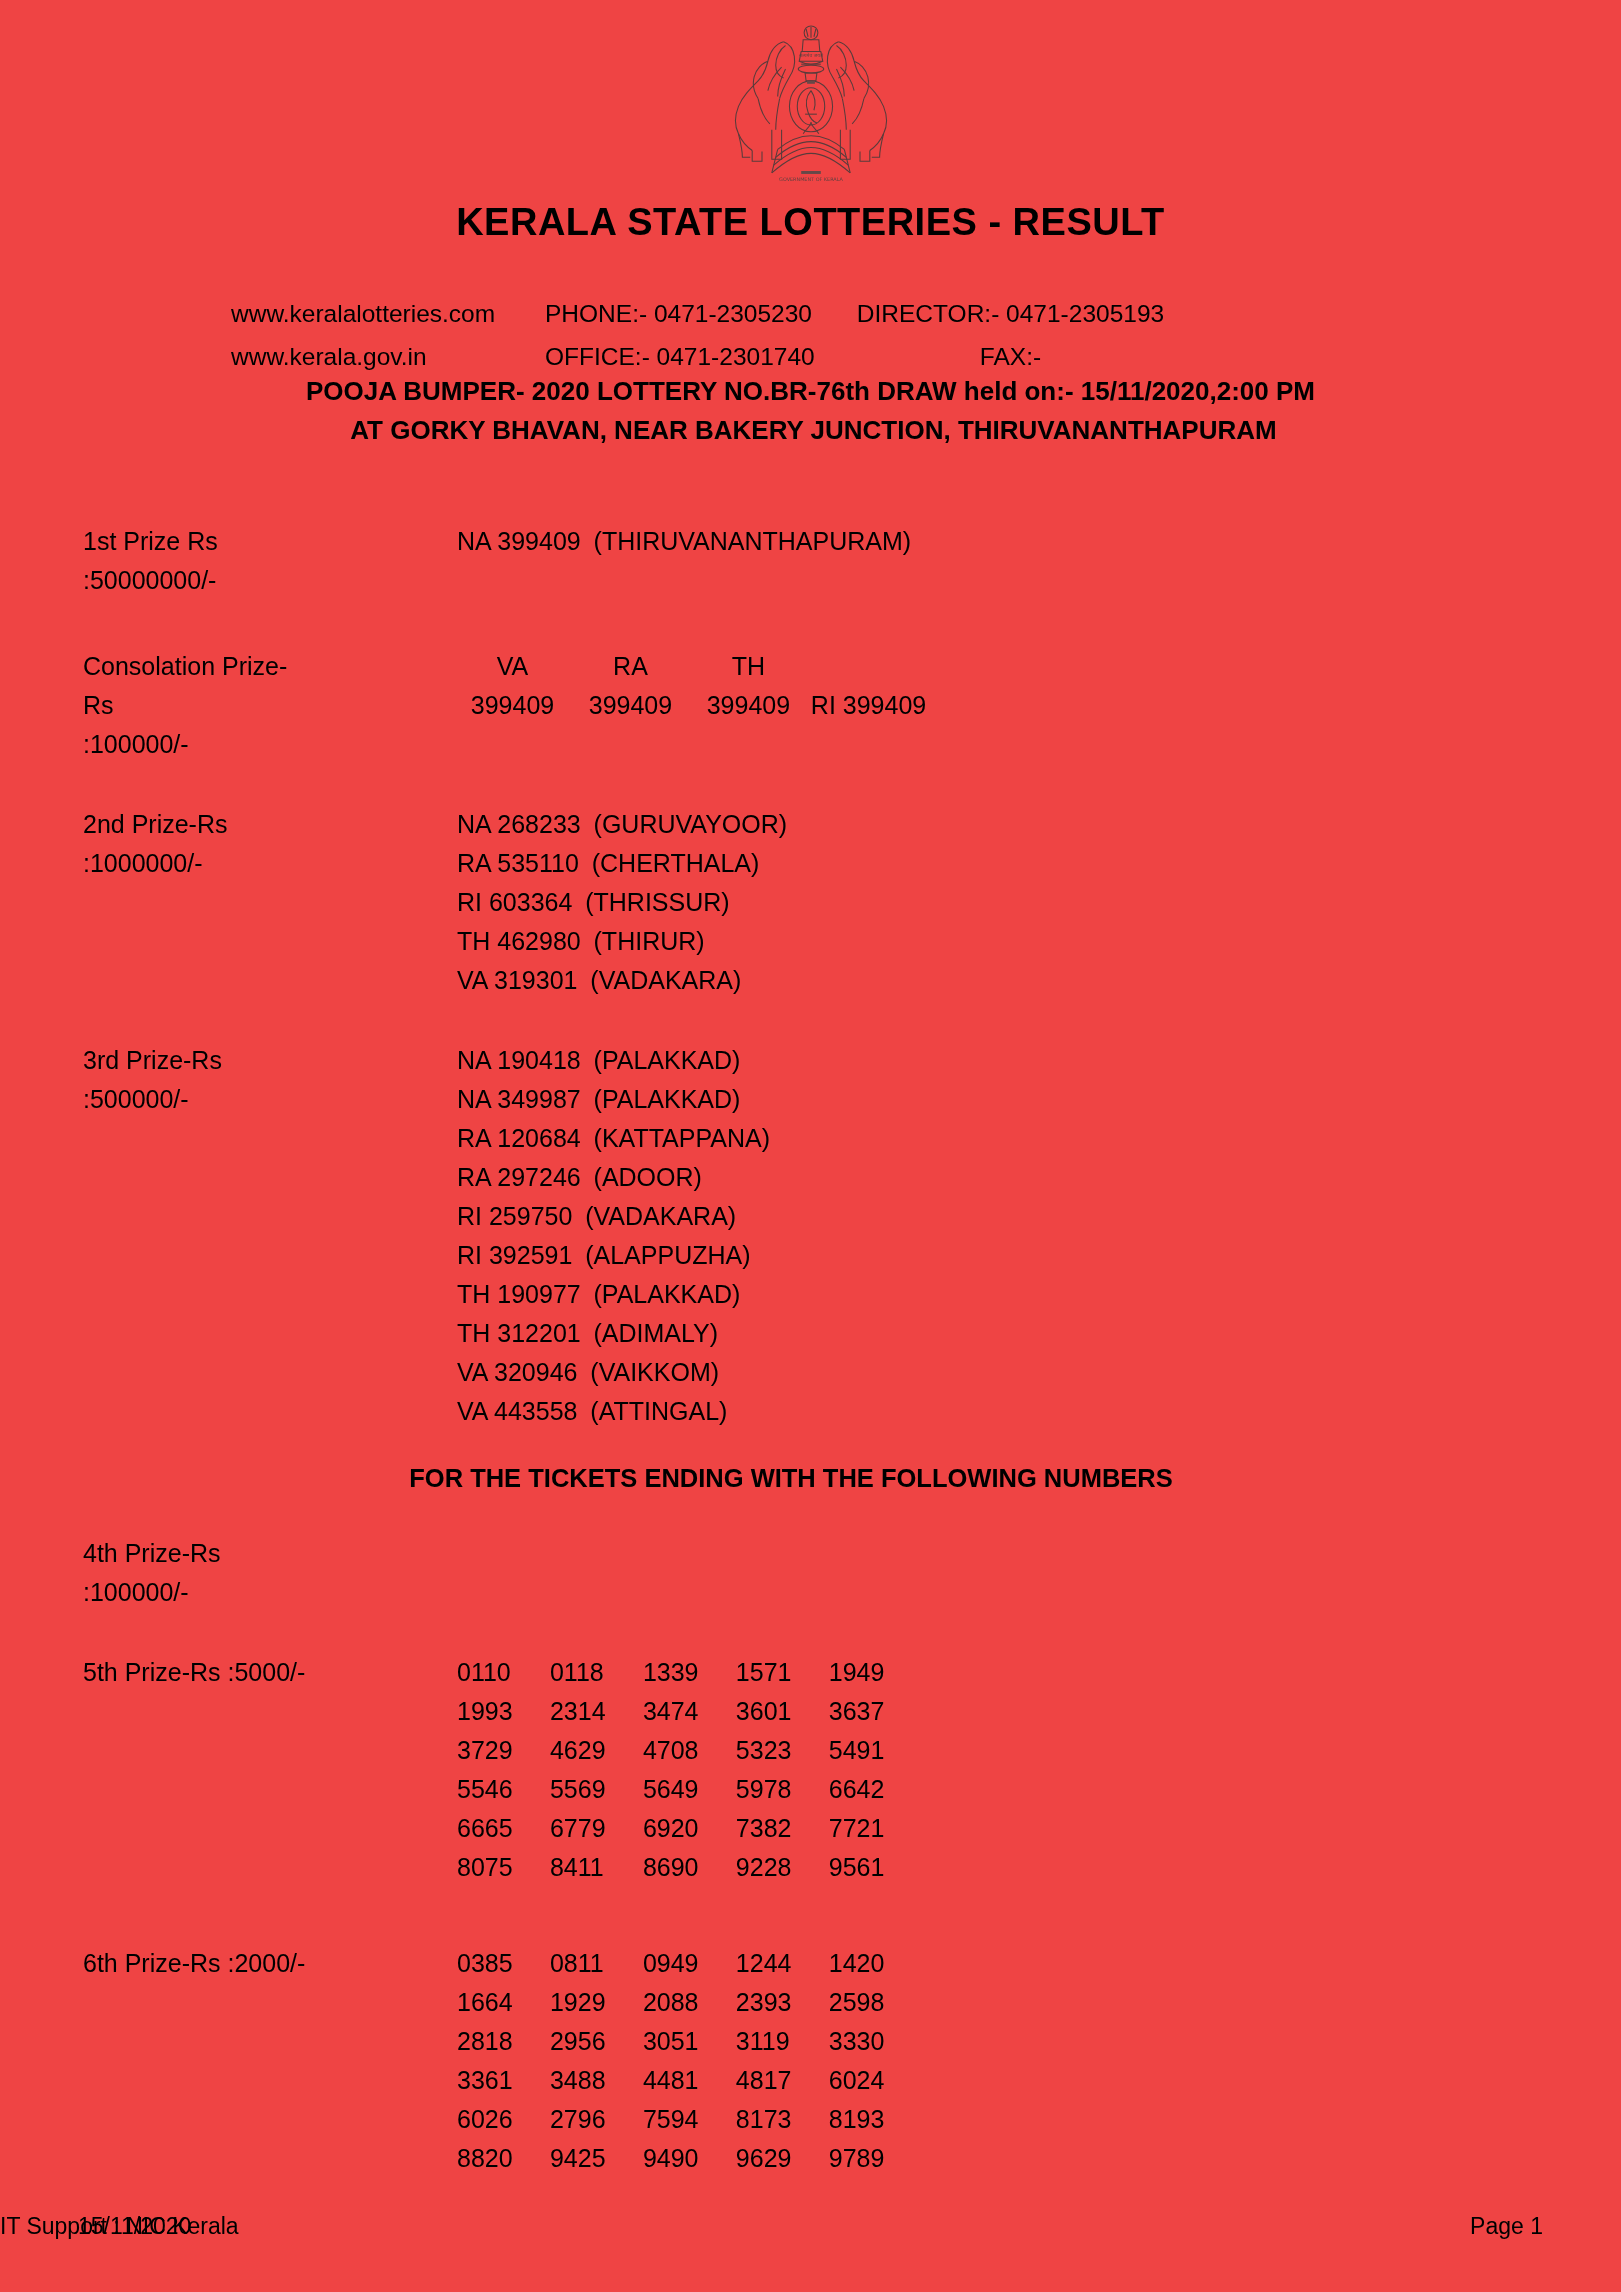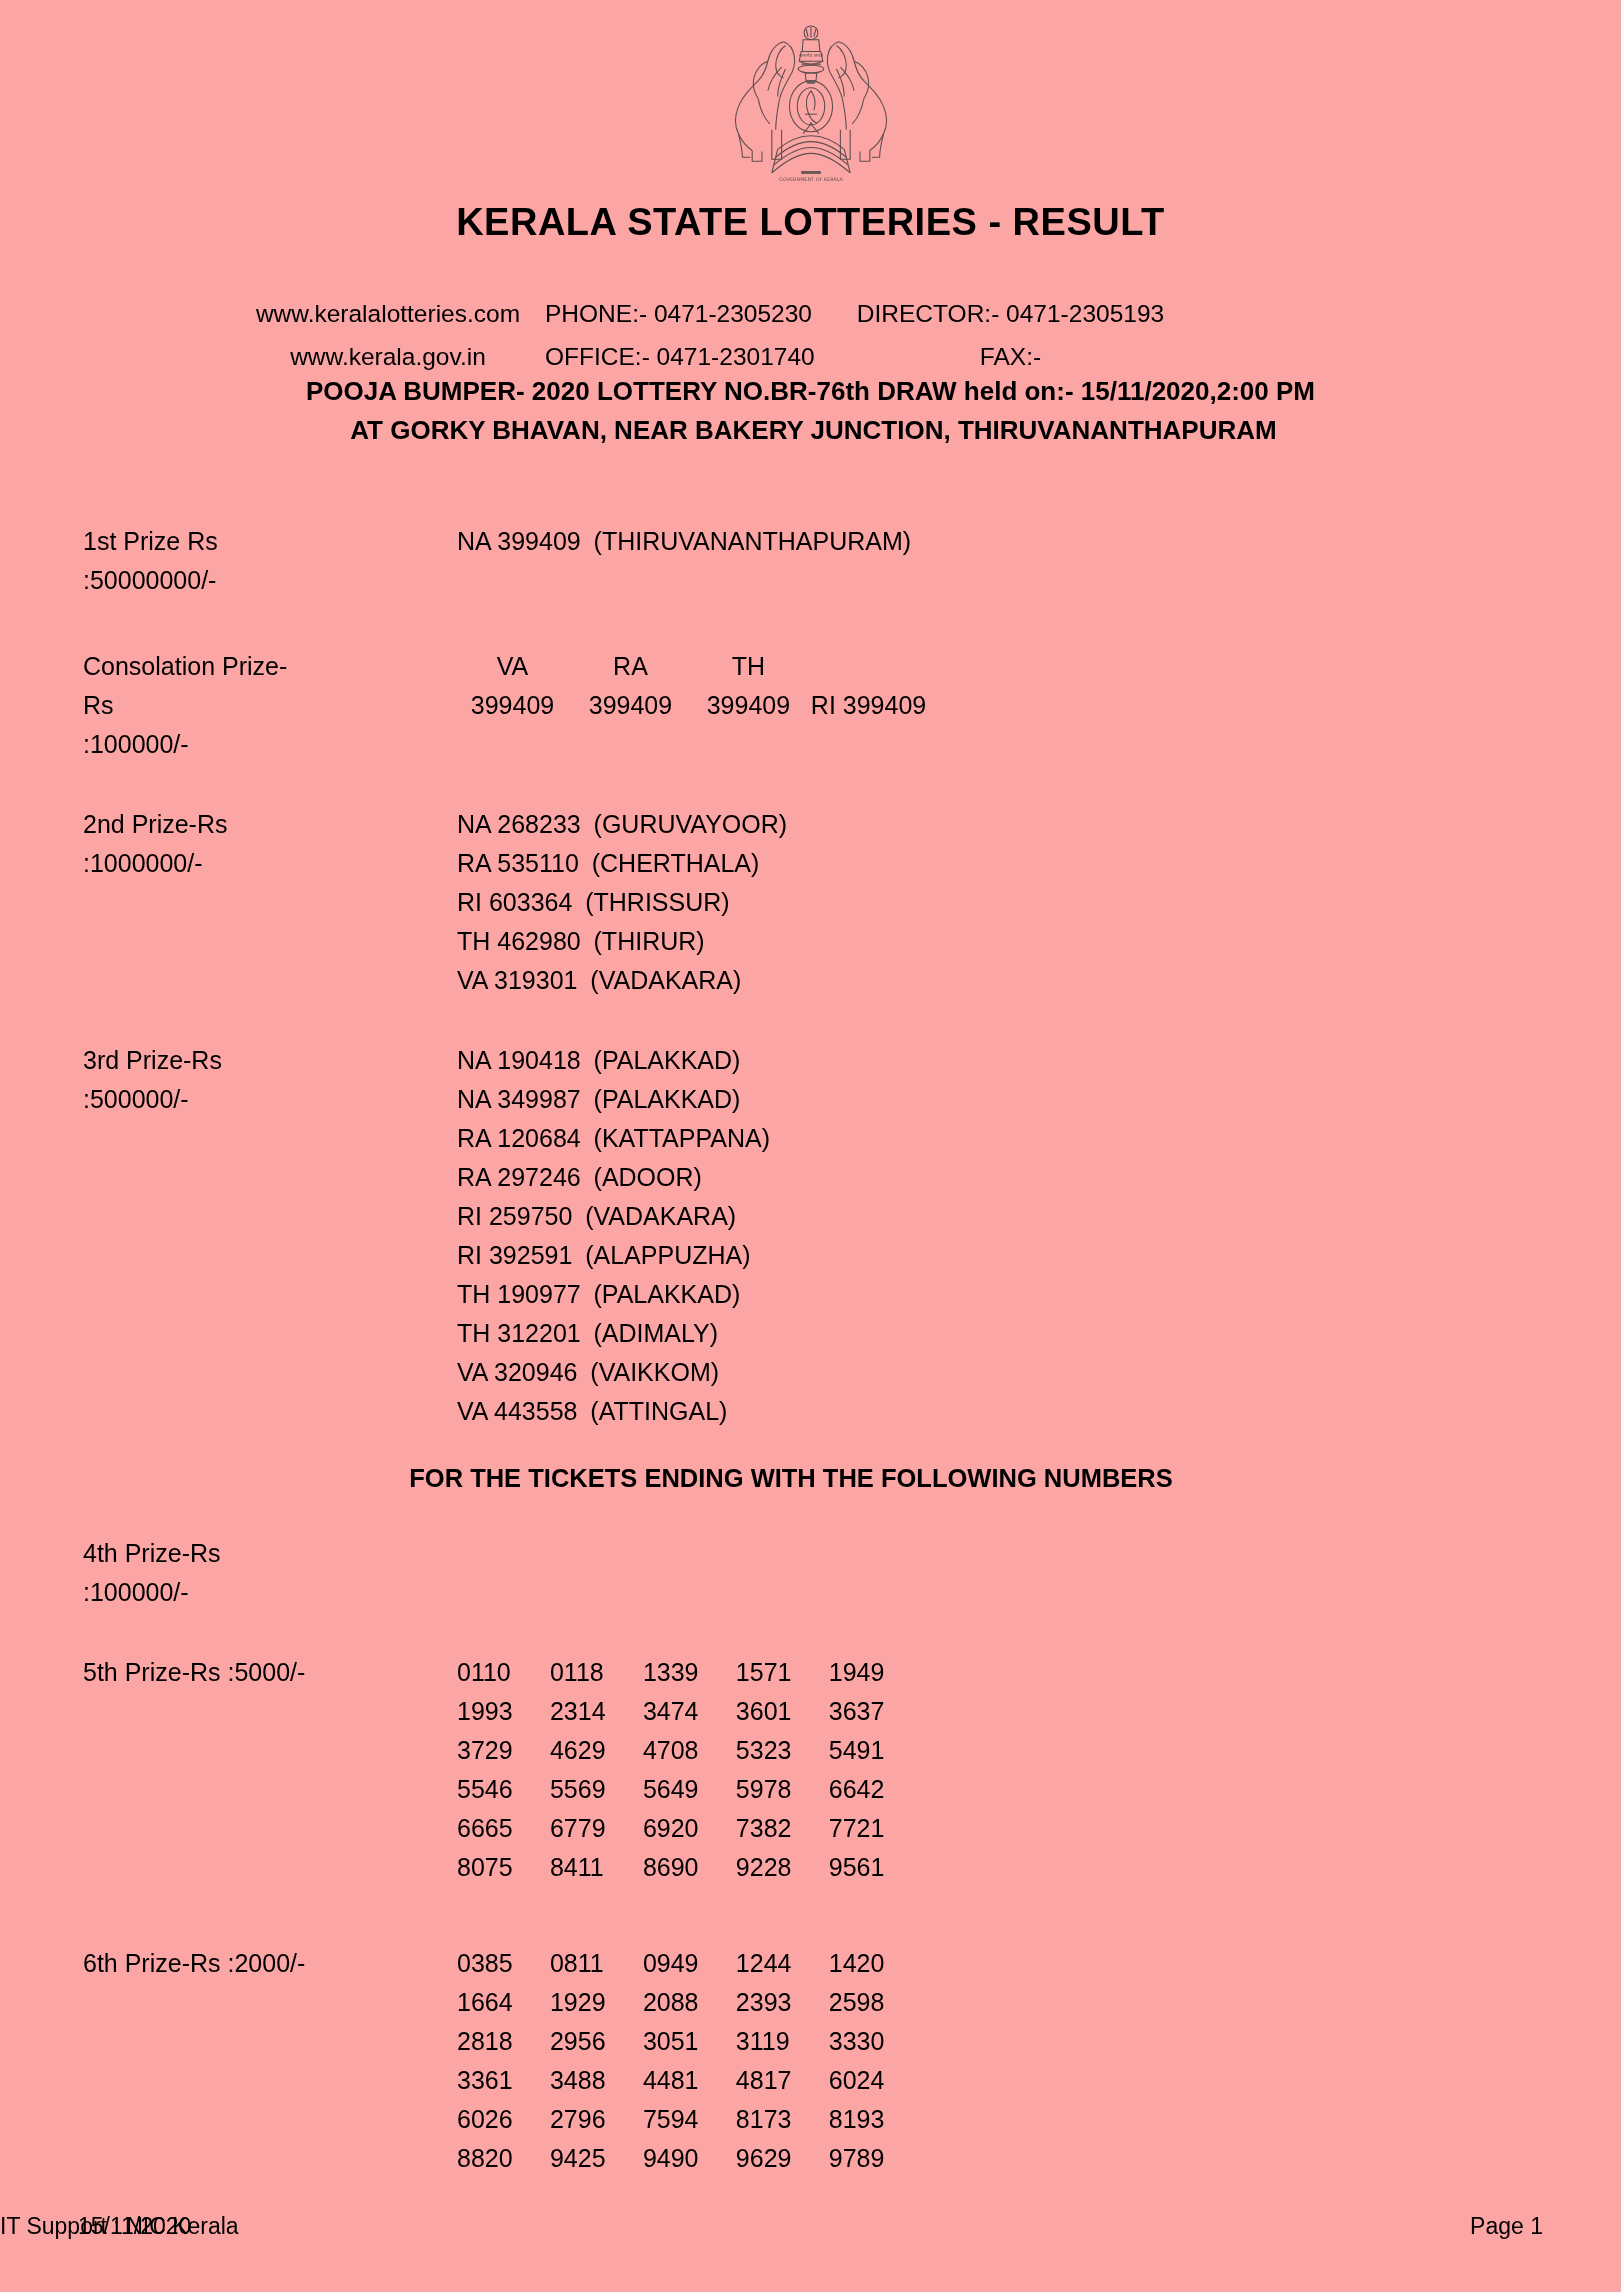--- a/index.html
+++ b/index.html
@@ -4,21 +4,21 @@
 <style>
   html, body {
     margin: 0;
     padding: 0;
     background: #ffffff;
   }
   .page {
     position: relative;
     width: 1621px;
     height: 2293px;
-    background: #fca5a5;
+    background: #ef4444;
     font-family: "DejaVu Sans", sans-serif;
     color: #000000;
     overflow: hidden;
     box-sizing: border-box;
   }
 
   
   .emblem-wrap {
     position: absolute;
     top: 11.8px;
@@ -53,21 +53,21 @@
     top: 292px;
     left: 231px;
     width: 980px;
     font-size: 24.5px;
     line-height: 43px;
     font-family: "Liberation Sans", sans-serif;
   }
   .contact-row {
     display: flex;
   }
-  .c-site   { width: 314px; text-align: center; }
+  .c-site   { width: 314px; }
   .c-phone  { width: 304px; }
   .c-dir    { width: 323px; text-align: center; }
 
   
   .draw-head {
     position: absolute;
     top: 372px;
     left: 0;
     width: 100%;
     text-align: center;

